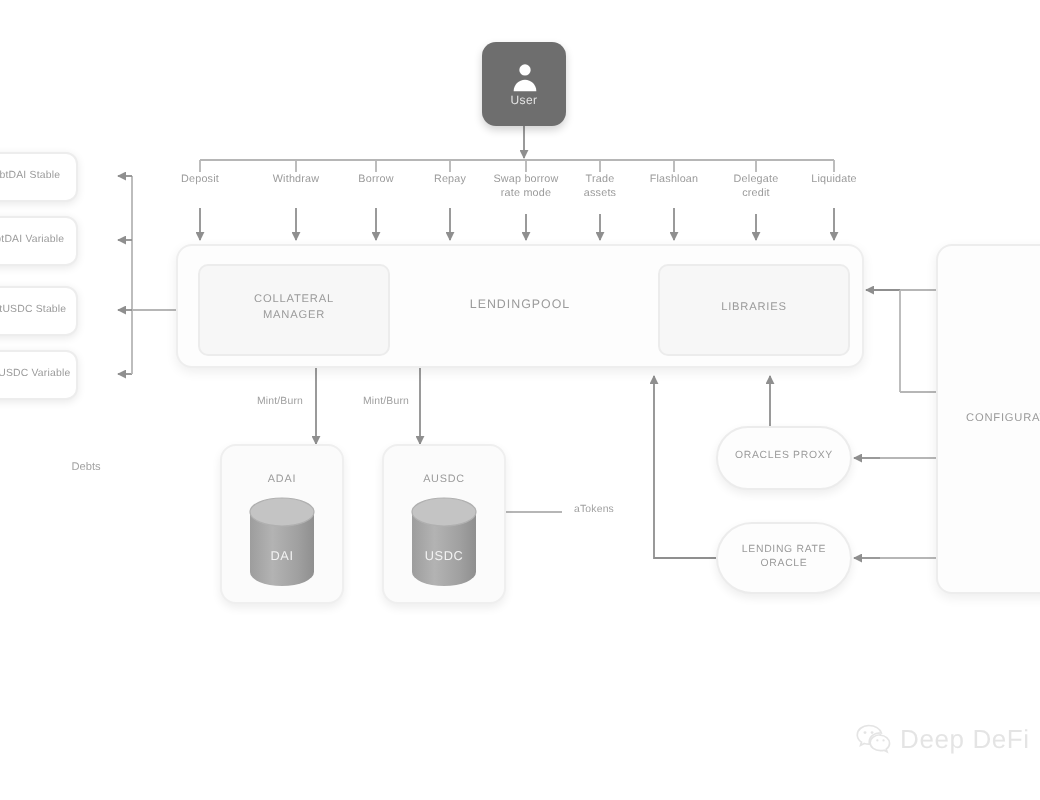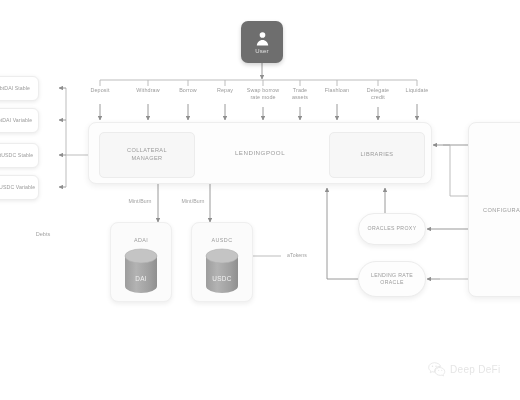--- a/index.html
+++ b/index.html
@@ -196,21 +196,21 @@
   .watermark {
     position: absolute;
     left: 428px;
     top: 362px;
     display: flex;
     align-items: center;
     gap: 4px;
     opacity: .55;
   }
   .wm-text {
-    font-size: 10px;
+    font-size: 13px;
     color: #cfcfcf;
     letter-spacing: .3px;
     white-space: nowrap;
   }
 </style>
 </head>
 <body>
 
 <svg id="canvas" viewBox="0 0 520 400" xmlns="http://www.w3.org/2000/svg">
   <defs>

